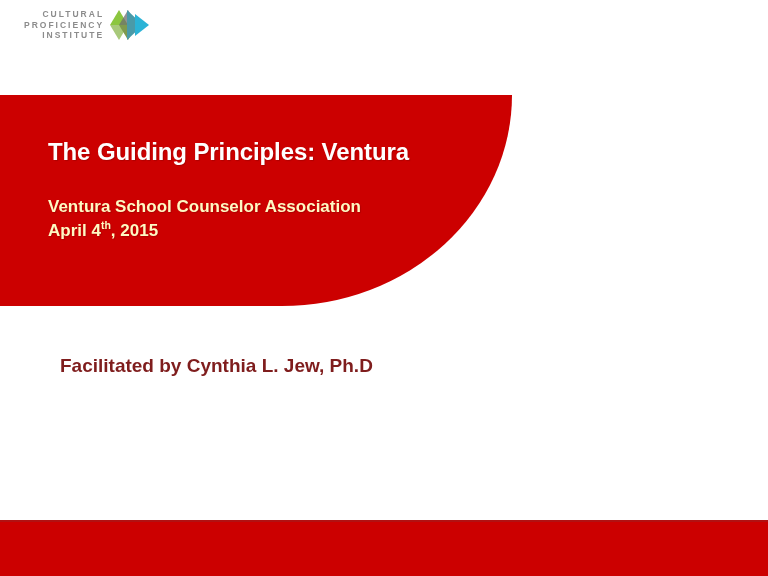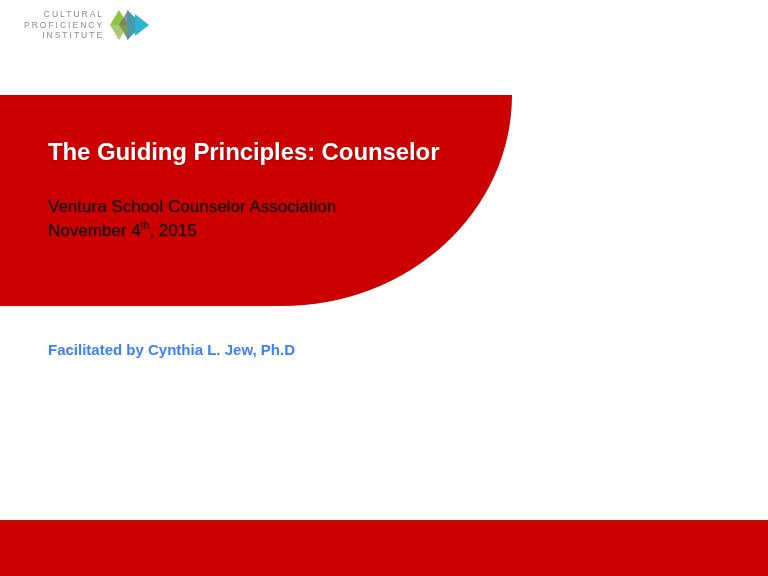--- a/index.html
+++ b/index.html
@@ -36,21 +36,21 @@
   .logo-words {
     display: flex;
     flex-direction: column;
     align-items: flex-end;
     line-height: 1.28;
   }
   .logo-words span {
     font-size: 8.5px;
     letter-spacing: 2.0px;
     color: #8c8c8c;
-    font-weight: 400;
+    font-weight: 700;
     white-space: nowrap;
   }
   .logo-mark {
     width: 40px;
     height: 34px;
     display: block;
   }
 
   
   .hero {
@@ -73,46 +73,46 @@
     color: #ffffff;
     font-size: 24px;
     font-weight: bold;
     line-height: 1.32;
     letter-spacing: -0.1px;
     margin: 0;
     text-shadow: 1px 1px 1px rgba(120,0,0,0.35);
   }
   .hero-gap { height: 27px; }
   .hero-sub {
-    color: #000000;
+    color: #fef9c3;
     font-size: 17px;
-    font-weight: normal;
+    font-weight: bold;
     line-height: 1.42;
     margin: 0;
     text-shadow: 1px 1px 1px rgba(120,0,0,0.35);
   }
   .sup {
     font-size: 0.62em;
     vertical-align: super;
     line-height: 0;
   }
 
   
   .presenter {
     position: absolute;
     left: 48px;
     top: 337px;
     width: 520px;
   }
   .presenter-line {
-    color: #3b82f6;
-    font-size: 15px;
+    color: #7f1d1d;
+    font-size: 19px;
     font-weight: bold;
     line-height: 1.78;
-    margin: 0;
+    margin: 12px;
     text-shadow: 1px 1px 0 rgba(255,255,255,0.55);
   }
 
   
   .footer-bar {
     position: absolute;
     left: 0;
     top: 520px;
     width: 768px;
     height: 56px;
@@ -146,24 +146,24 @@
         <polygon points="9,17 18,2 27,17" fill="#6d6e70" opacity="0.75"></polygon>
         <polygon points="9,17 18,32 27,17" fill="#7f9a4e"></polygon>
         <polygon points="17,2 17,32 33,17" fill="#4a9aa8"></polygon>
         <polygon points="25,6 25,28 39,17" fill="#2bb3d6"></polygon>
       </svg>
     </span>
   </div>
 
   <div class="hero">
     <div class="hero-text">
-      <div class="hero-title">The Guiding Principles: Counselor</div>
+      <div class="hero-title">The Guiding Principles: Ventura</div>
       <div class="hero-gap"></div>
       <div class="hero-sub">Ventura School Counselor Association</div>
-      <div class="hero-sub"><span>November 4</span><span class="sup">th</span><span>, 2015</span></div>
+      <div class="hero-sub"><span>April 4</span><span class="sup">th</span><span>, 2015</span></div>
     </div>
   </div>
 
   <div class="presenter">
     <div class="presenter-line">Facilitated by Cynthia L. Jew, Ph.D</div>
   </div>
 
   <div class="footer-bar">
     
   </div>

